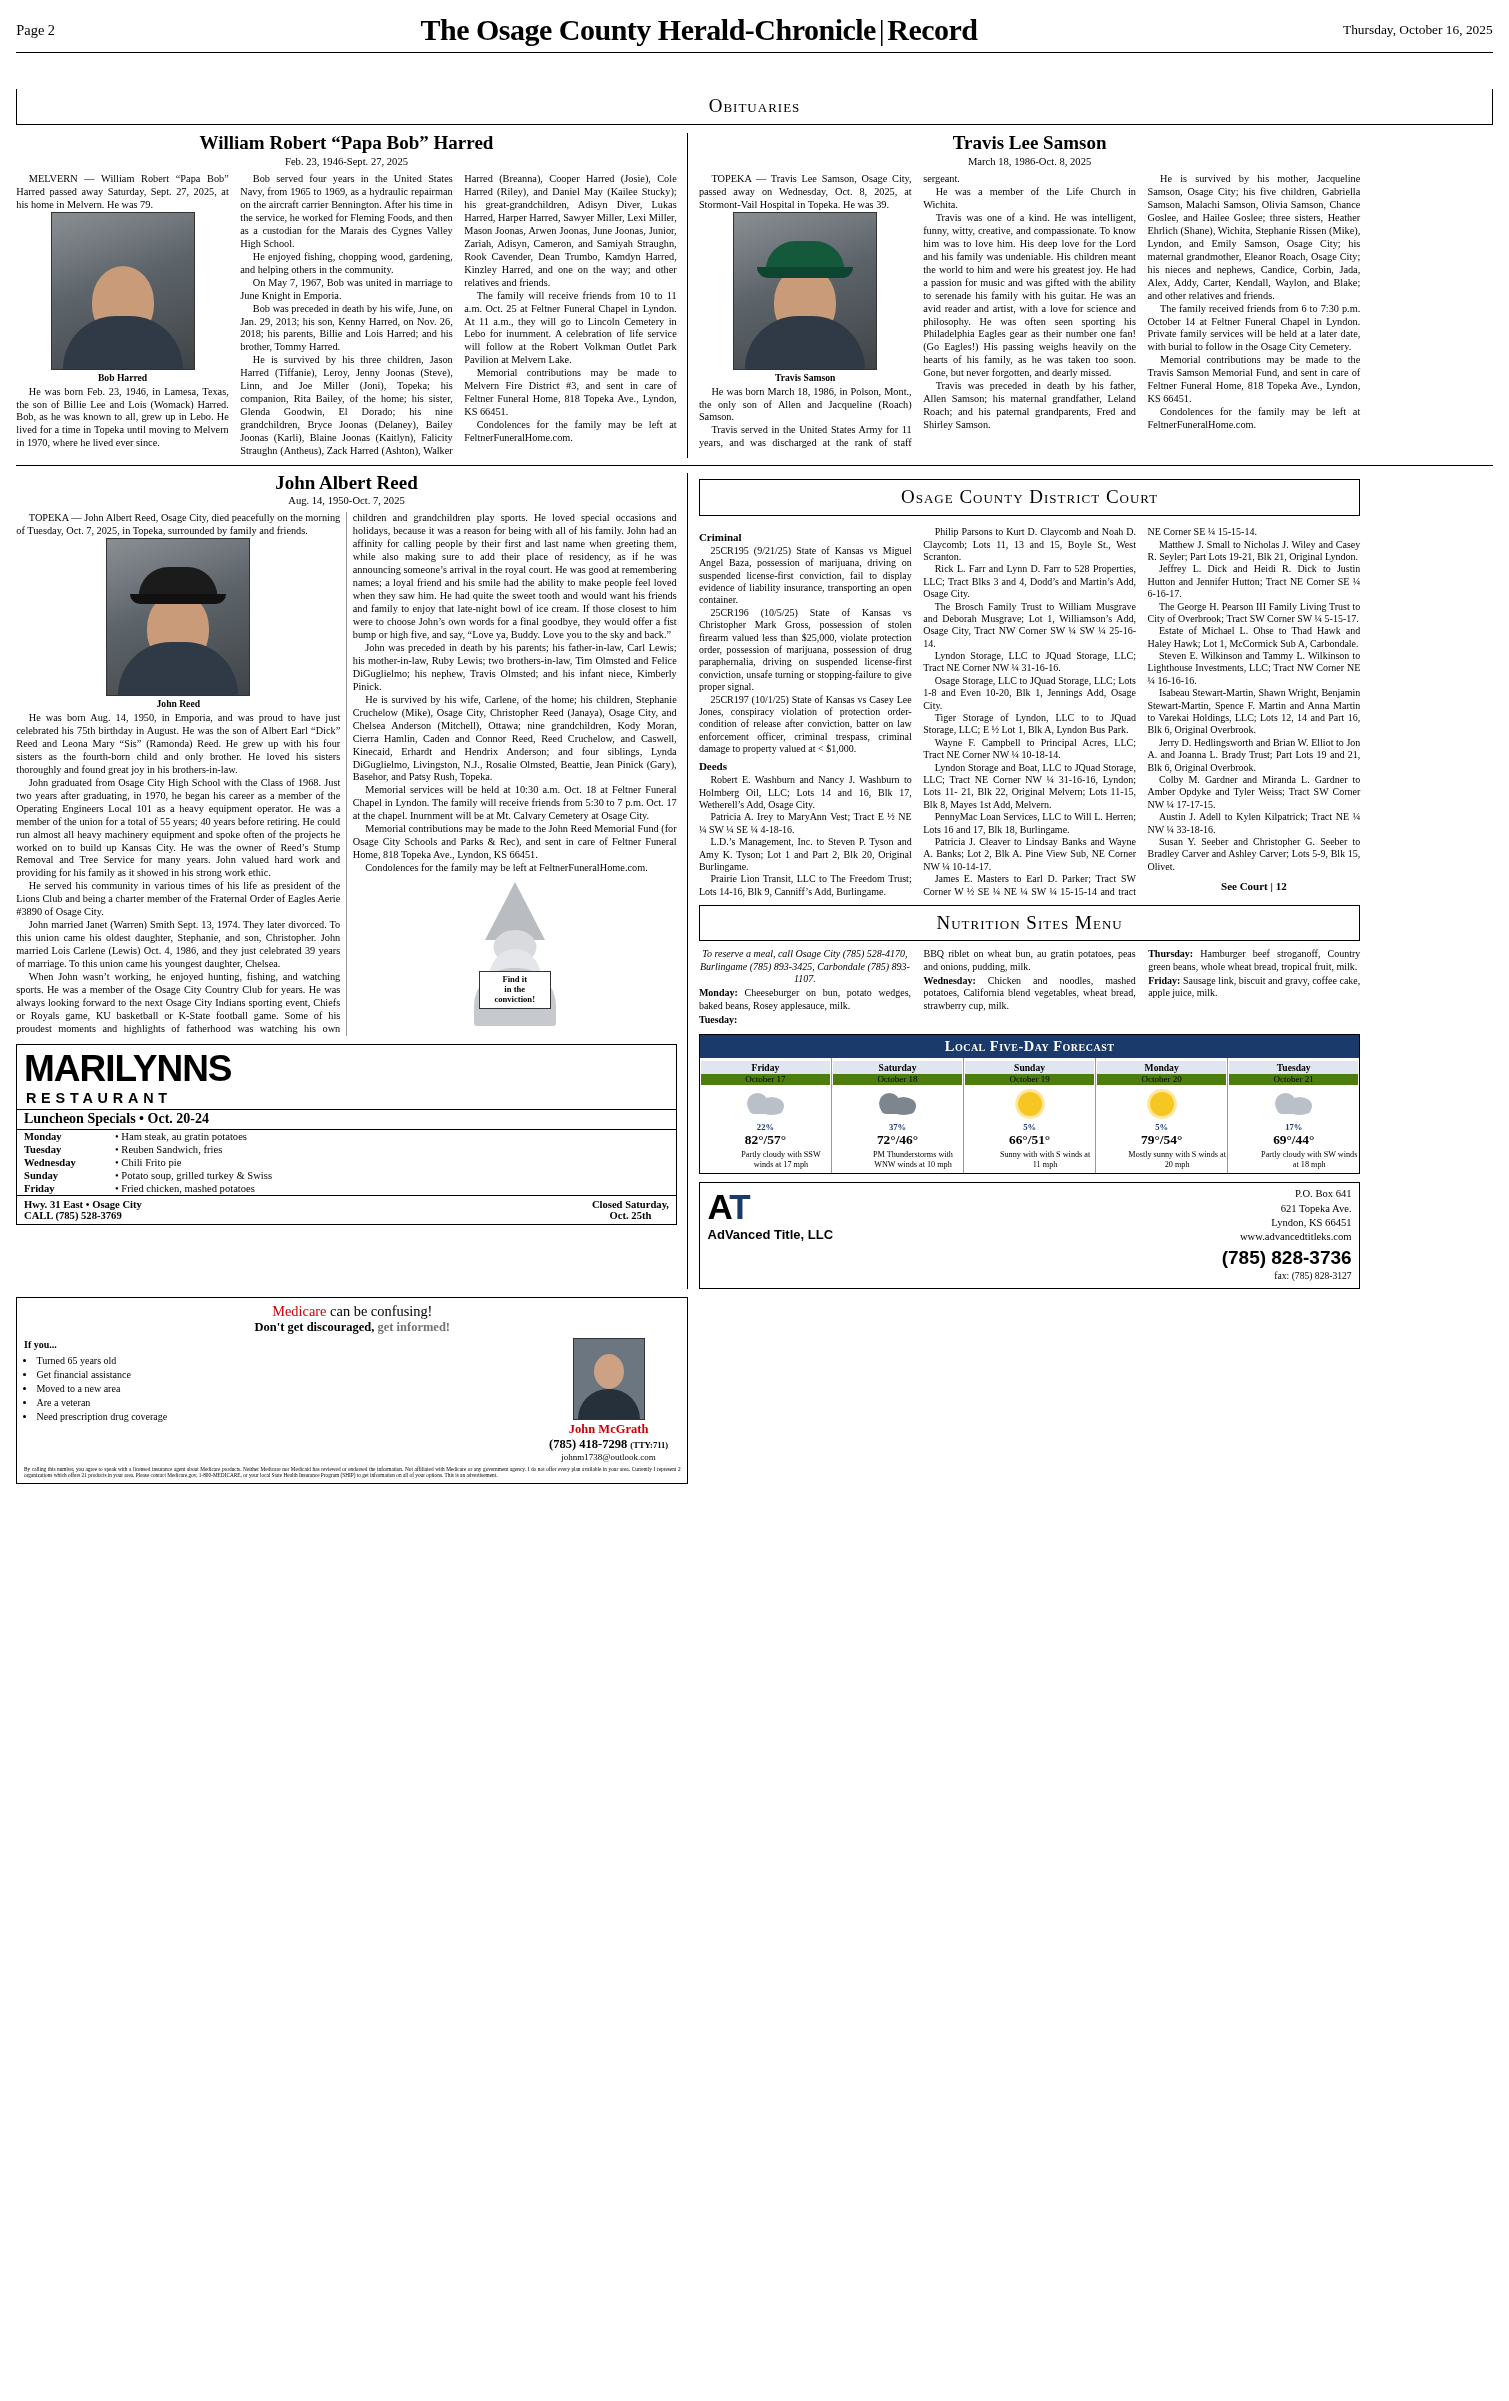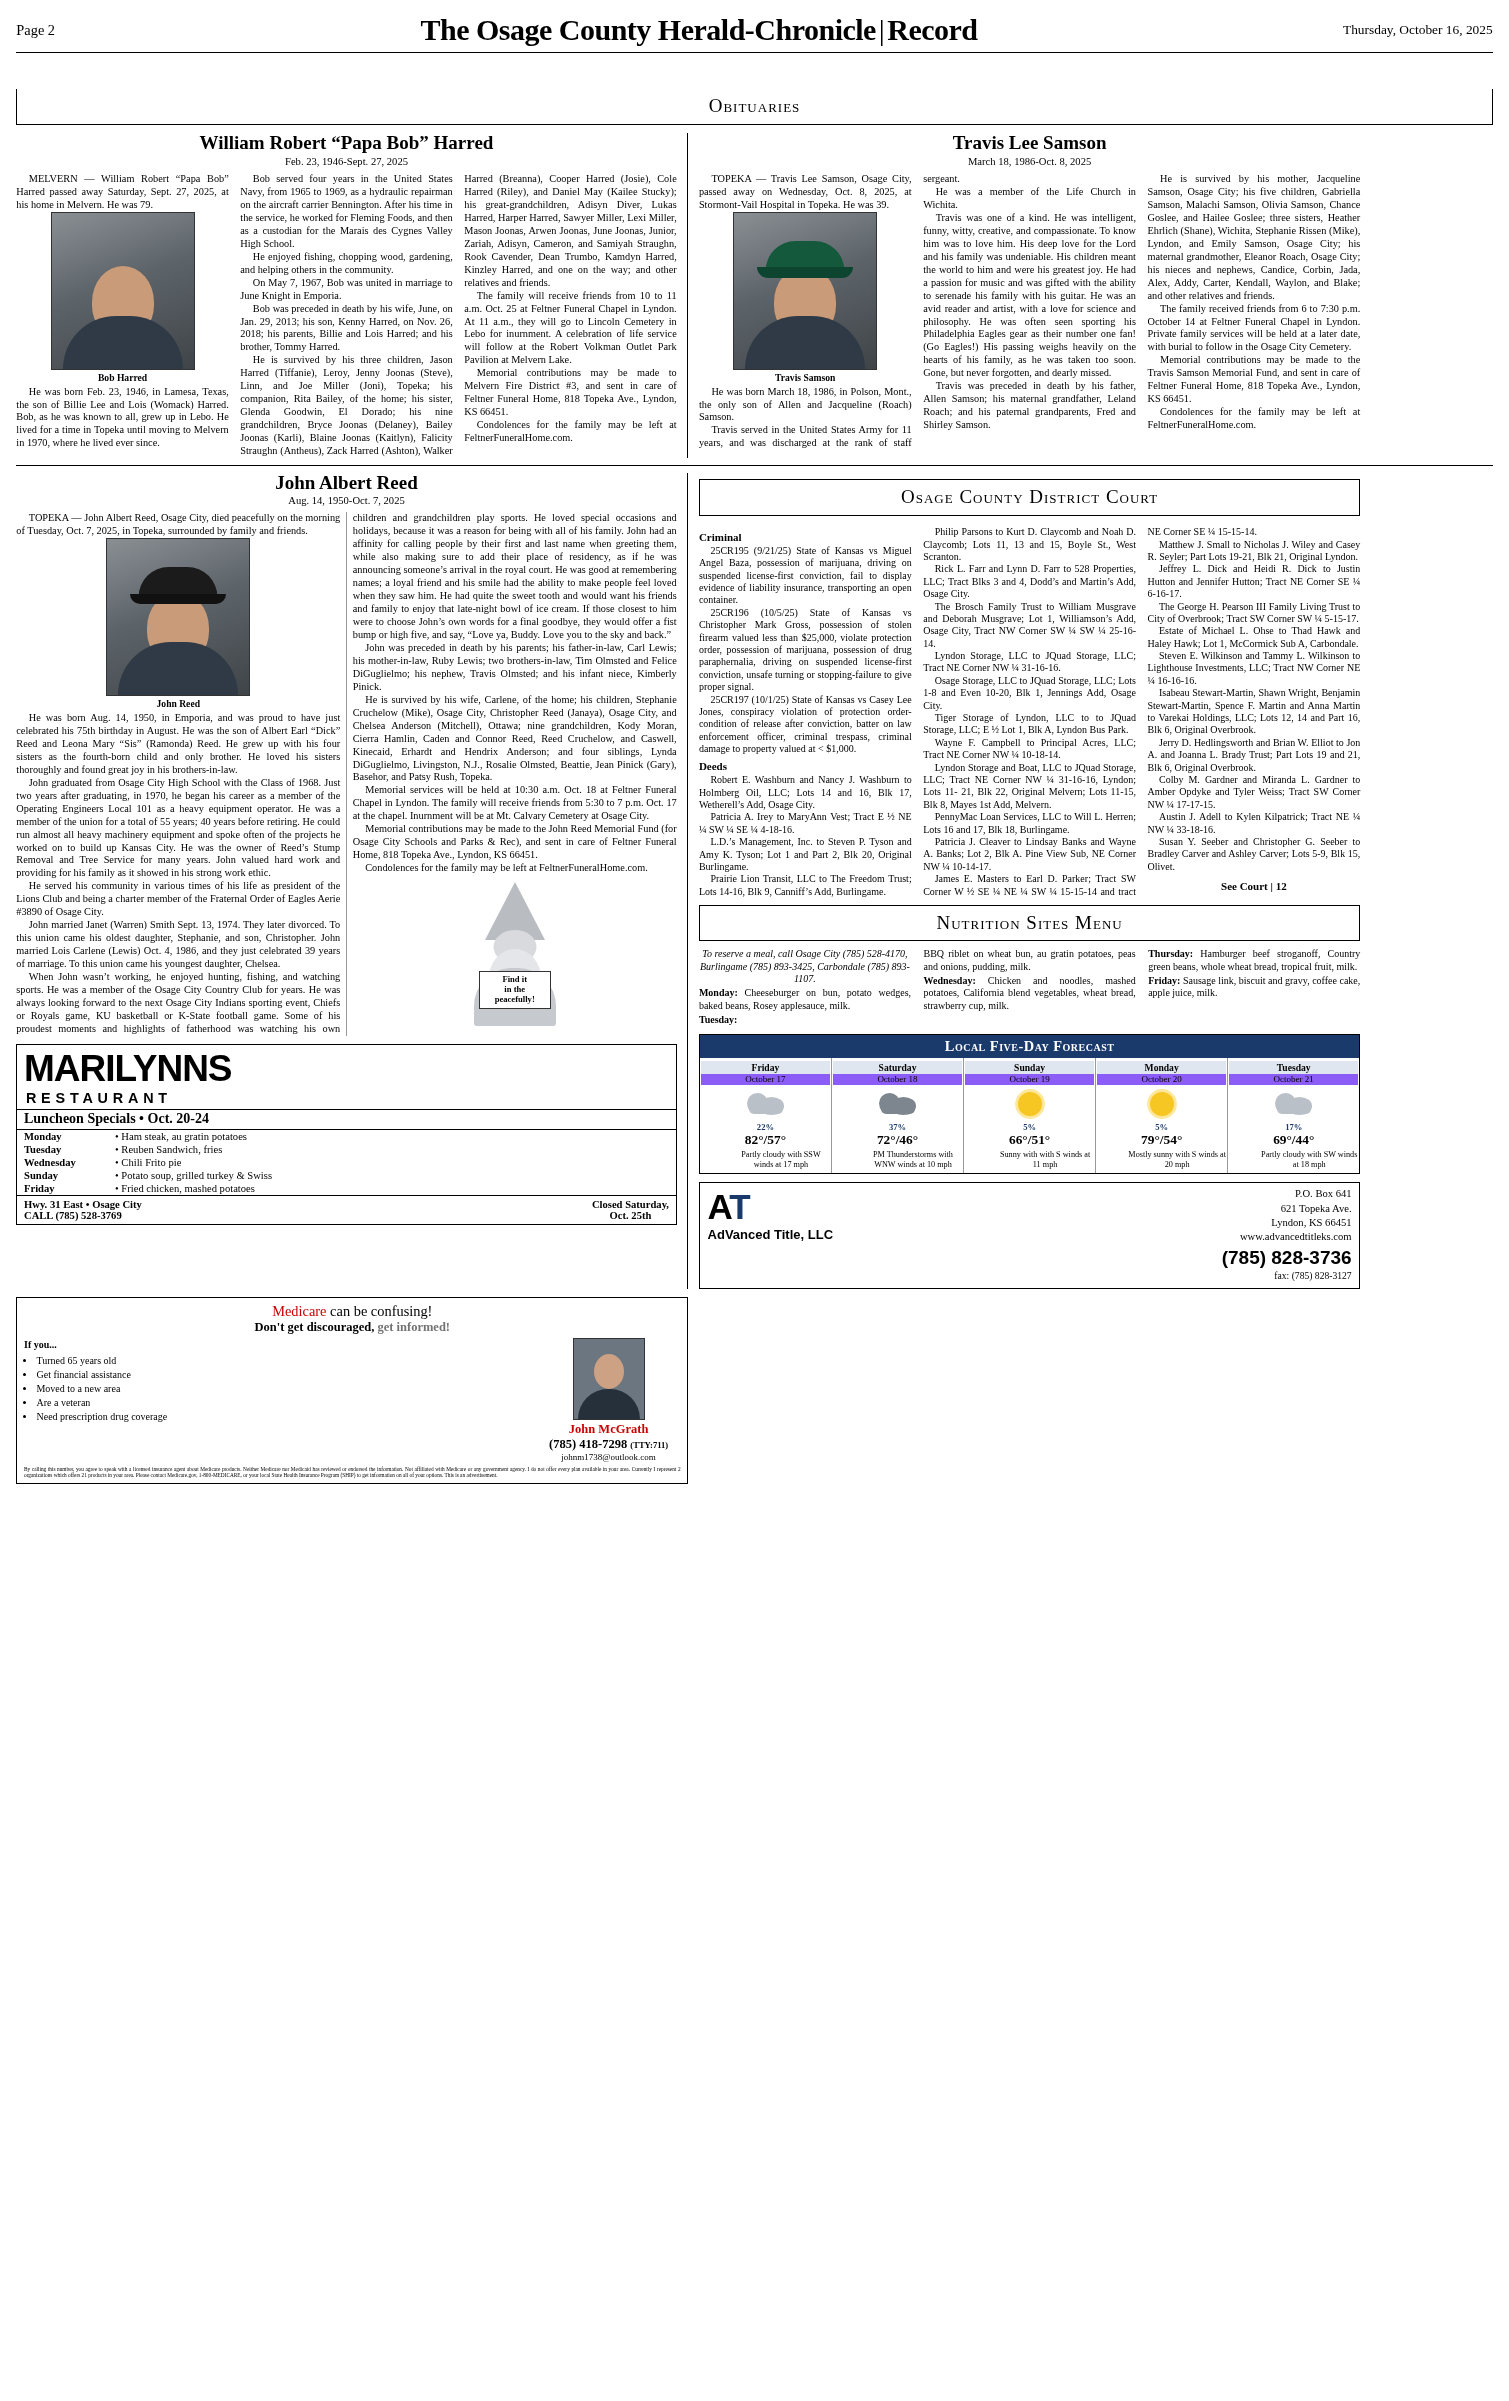--- a/index.html
+++ b/index.html
@@ -212,21 +212,21 @@
   }
   .weather-days { display: flex; }
   .wday {
     flex: 1;
     border-right: 0.5px solid #999;
     text-align: center;
     padding: 2.9px 1px 3.8px 1px;
   }
   .wday:last-child { border-right: none; }
   .wday .dn { font-size: 9.6px; font-weight: bold; background:#dfe6ef; padding:1px 0;}
-  .wday .dd { font-size: 9px; background:#8b5cf6; padding-bottom:1.4px;}
+  .wday .dd { font-size: 9px; background:#4d7c0f; padding-bottom:1.4px;}
   .wicon { height: 37px; display:flex; align-items:center; justify-content:center; }
   .sun { width:24px;height:24px;border-radius:50%;background:#f6c623; box-shadow:0 0 0 2.9px #fde79a; }
   .cloud {
     position: relative; width: 37px; height: 21px;
   }
   .cloud::before, .cloud::after {
     content:""; position:absolute; background:#b9c0c7; border-radius:50%;
   }
   .cloud::before { width:21px;height:21px;left:0;top:0; }
   .cloud::after { width:25px;height:17.3px;right:0;top:3.8px; }
@@ -406,21 +406,21 @@
 
         <div class="gnome-ad">
           <div class="gnome-body">
             <div class="gnome-hat"></div>
             <div class="gnome-face"></div>
             <div class="gnome-beard"></div>
             <div class="gnome-cloak"></div>
             <div class="gnome-sign">
               <div>Find it</div>
               <div>in the</div>
-              <div>peacefully!</div>
+              <div>conviction!</div>
             </div>
           </div>
         </div>
       </div>
 
       <div class="marilynns">
         <div class="mar-logo">MARILYNNS</div>
         <div class="mar-sub">RESTAURANT</div>
         <div class="mar-lunch">Luncheon Specials • Oct. 20-24</div>
         <div class="mar-row">

